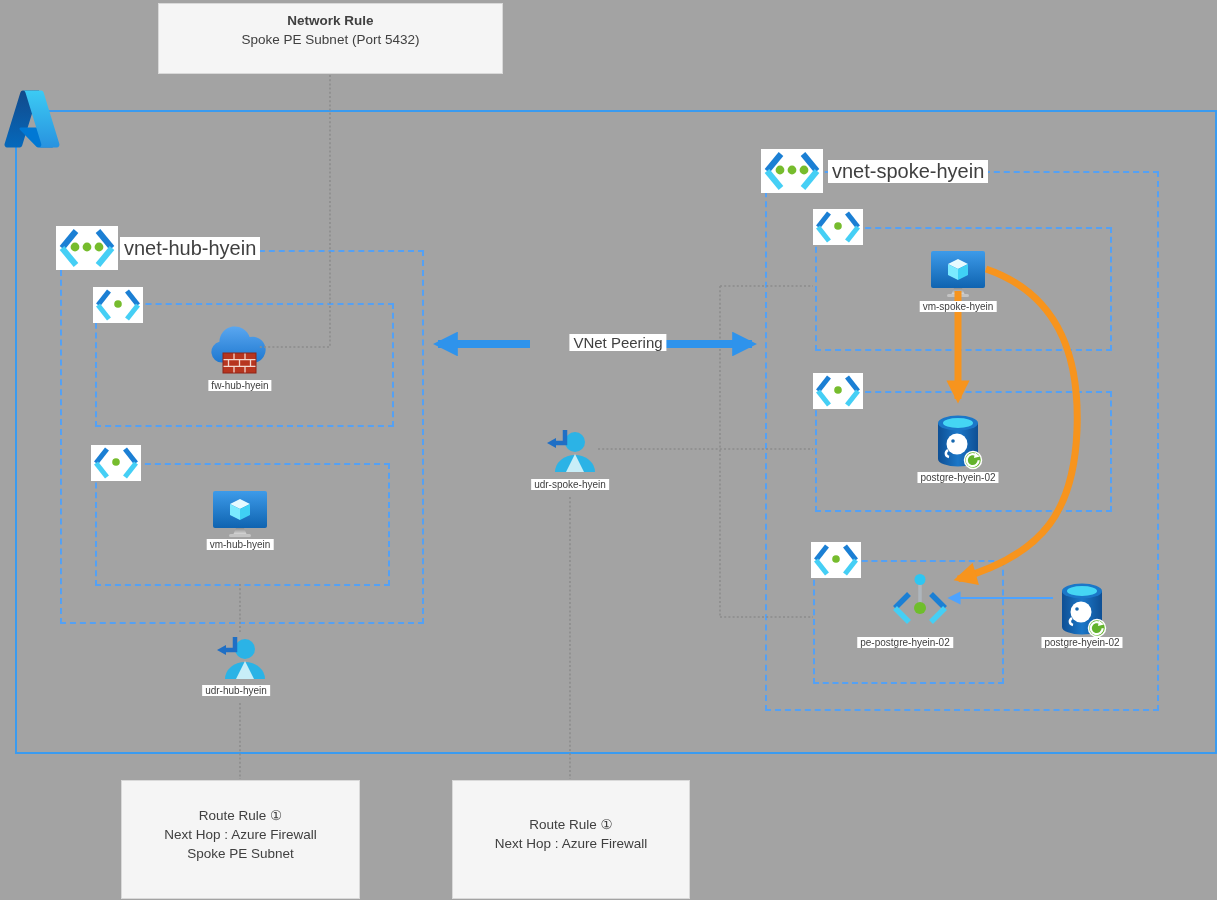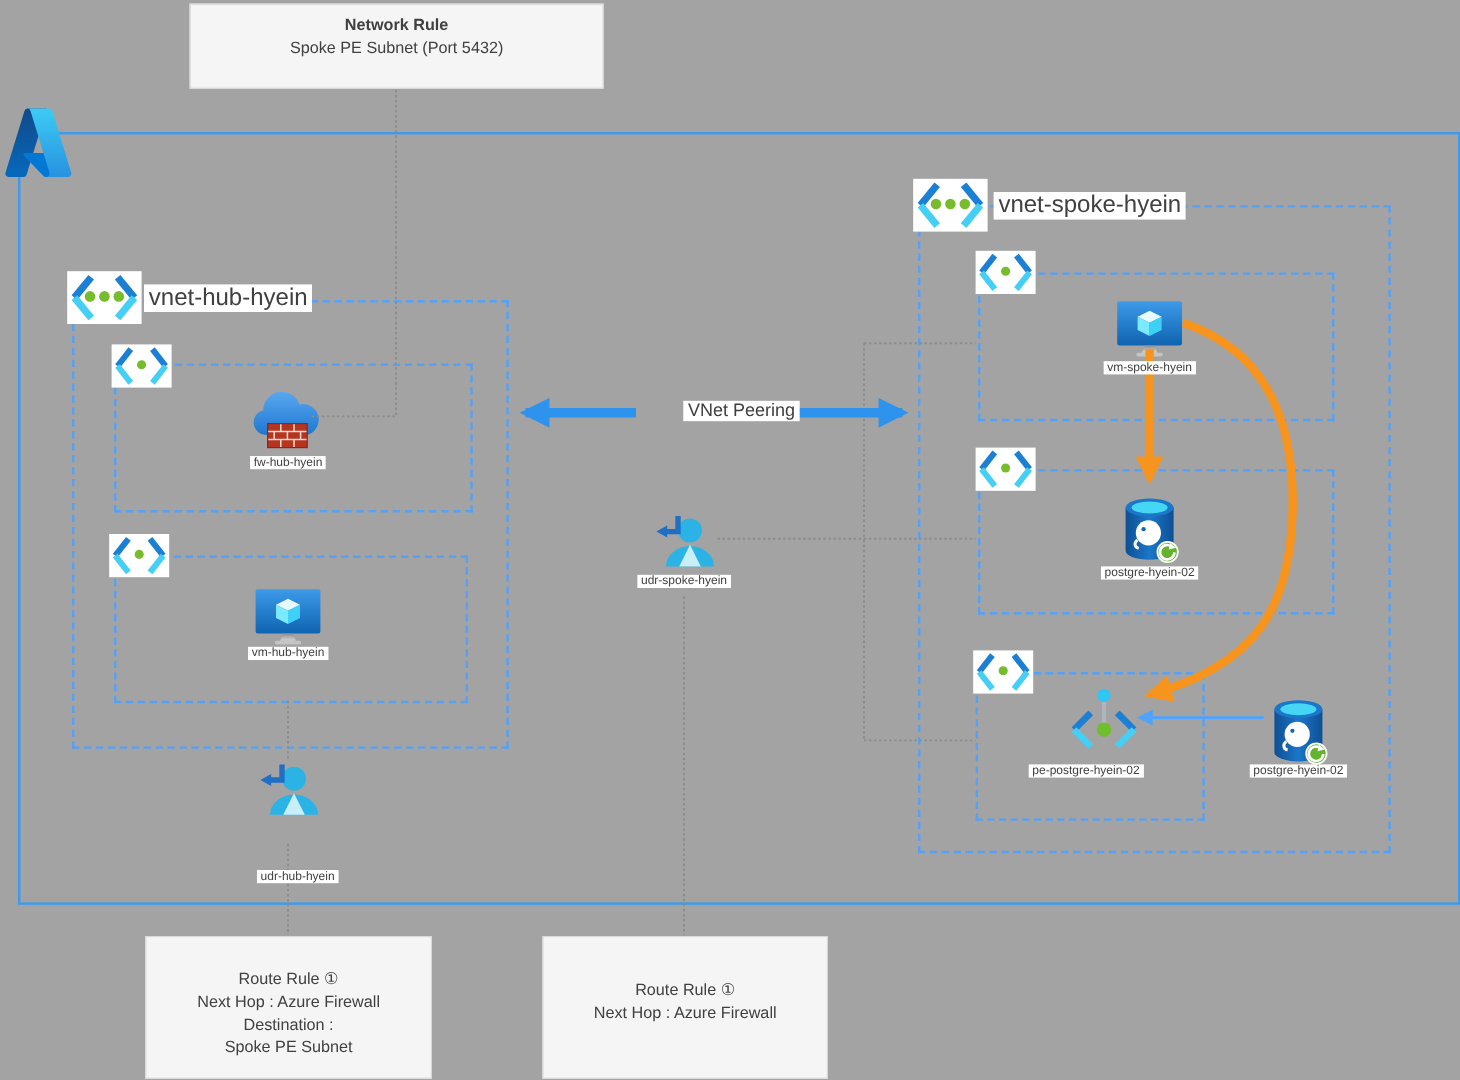--- a/index.html
+++ b/index.html
@@ -136,21 +136,21 @@
 
   <div class="icon" style="left:214px;top:633px;">
     <svg width="52" height="52" viewBox="0 0 52 52">
       <circle cx="31" cy="16" r="10" fill="#2BB3E6"></circle>
       <path d="M11 46 a20 17 0 0 1 40 0 z" fill="#2BB3E6"></path>
       <polygon points="31,28 22,46 40,46" fill="#C8EEF8"></polygon>
       <polyline points="21,4 21,17 11,17" fill="none" stroke="#1F6FC5" stroke-width="4.5"></polyline>
       <polygon points="12,12 12,22 3,17" fill="#1F6FC5"></polygon>
     </svg>
   </div>
-  <div class="lbl" style="left:248px;top:685px;margin-top:40px;">udr-hub-hyein</div>
+  <div class="lbl" style="left:236px;top:685px;">udr-hub-hyein</div>
 
   <div class="peer-lbl" style="left:618px;top:334px;">VNet Peering</div>
 
   <div class="icon" style="left:544px;top:426px;">
     <svg width="52" height="52" viewBox="0 0 52 52">
       <circle cx="31" cy="16" r="10" fill="#2BB3E6"></circle>
       <path d="M11 46 a20 17 0 0 1 40 0 z" fill="#2BB3E6"></path>
       <polygon points="31,28 22,46 40,46" fill="#C8EEF8"></polygon>
       <polyline points="21,4 21,17 11,17" fill="none" stroke="#1F6FC5" stroke-width="4.5"></polyline>
       <polygon points="12,12 12,22 3,17" fill="#1F6FC5"></polygon>
@@ -260,21 +260,20 @@
       <circle cx="41" cy="46" r="8.5" fill="#63B32C" stroke="#FFFFFF" stroke-width="1.5"></circle>
       <path d="M44.5 41.5 a6 6 0 1 0 2.2 4.8" stroke="#FFFFFF" stroke-width="2.2" fill="none"></path>
       <polygon points="43,38.5 48,42.5 42,44" fill="#FFFFFF"></polygon>
     </svg>
   </div>
   <div class="lbl" style="left:1082px;top:637px;">postgre-hyein-02</div>
 
   <div class="gray-box" style="left:121px;top:780px;width:239px;height:119px;padding-top:25px;box-sizing:border-box;">
     <div>Route Rule ①</div>
     <div>Next Hop : Azure Firewall</div>
-    <div>Destination :</div>
     <div>Spoke PE Subnet</div>
   </div>
   <div class="gray-box" style="left:452px;top:780px;width:238px;height:119px;padding-top:34px;box-sizing:border-box;">
     <div>Route Rule ①</div>
     <div>Next Hop : Azure Firewall</div>
   </div>
 
   <svg class="overlay" width="1217" height="900">
     <defs>
       <marker id="arrBlueBig" viewBox="0 0 10 10" refX="8" refY="5" markerWidth="3.4" markerHeight="3.1" orient="auto">

